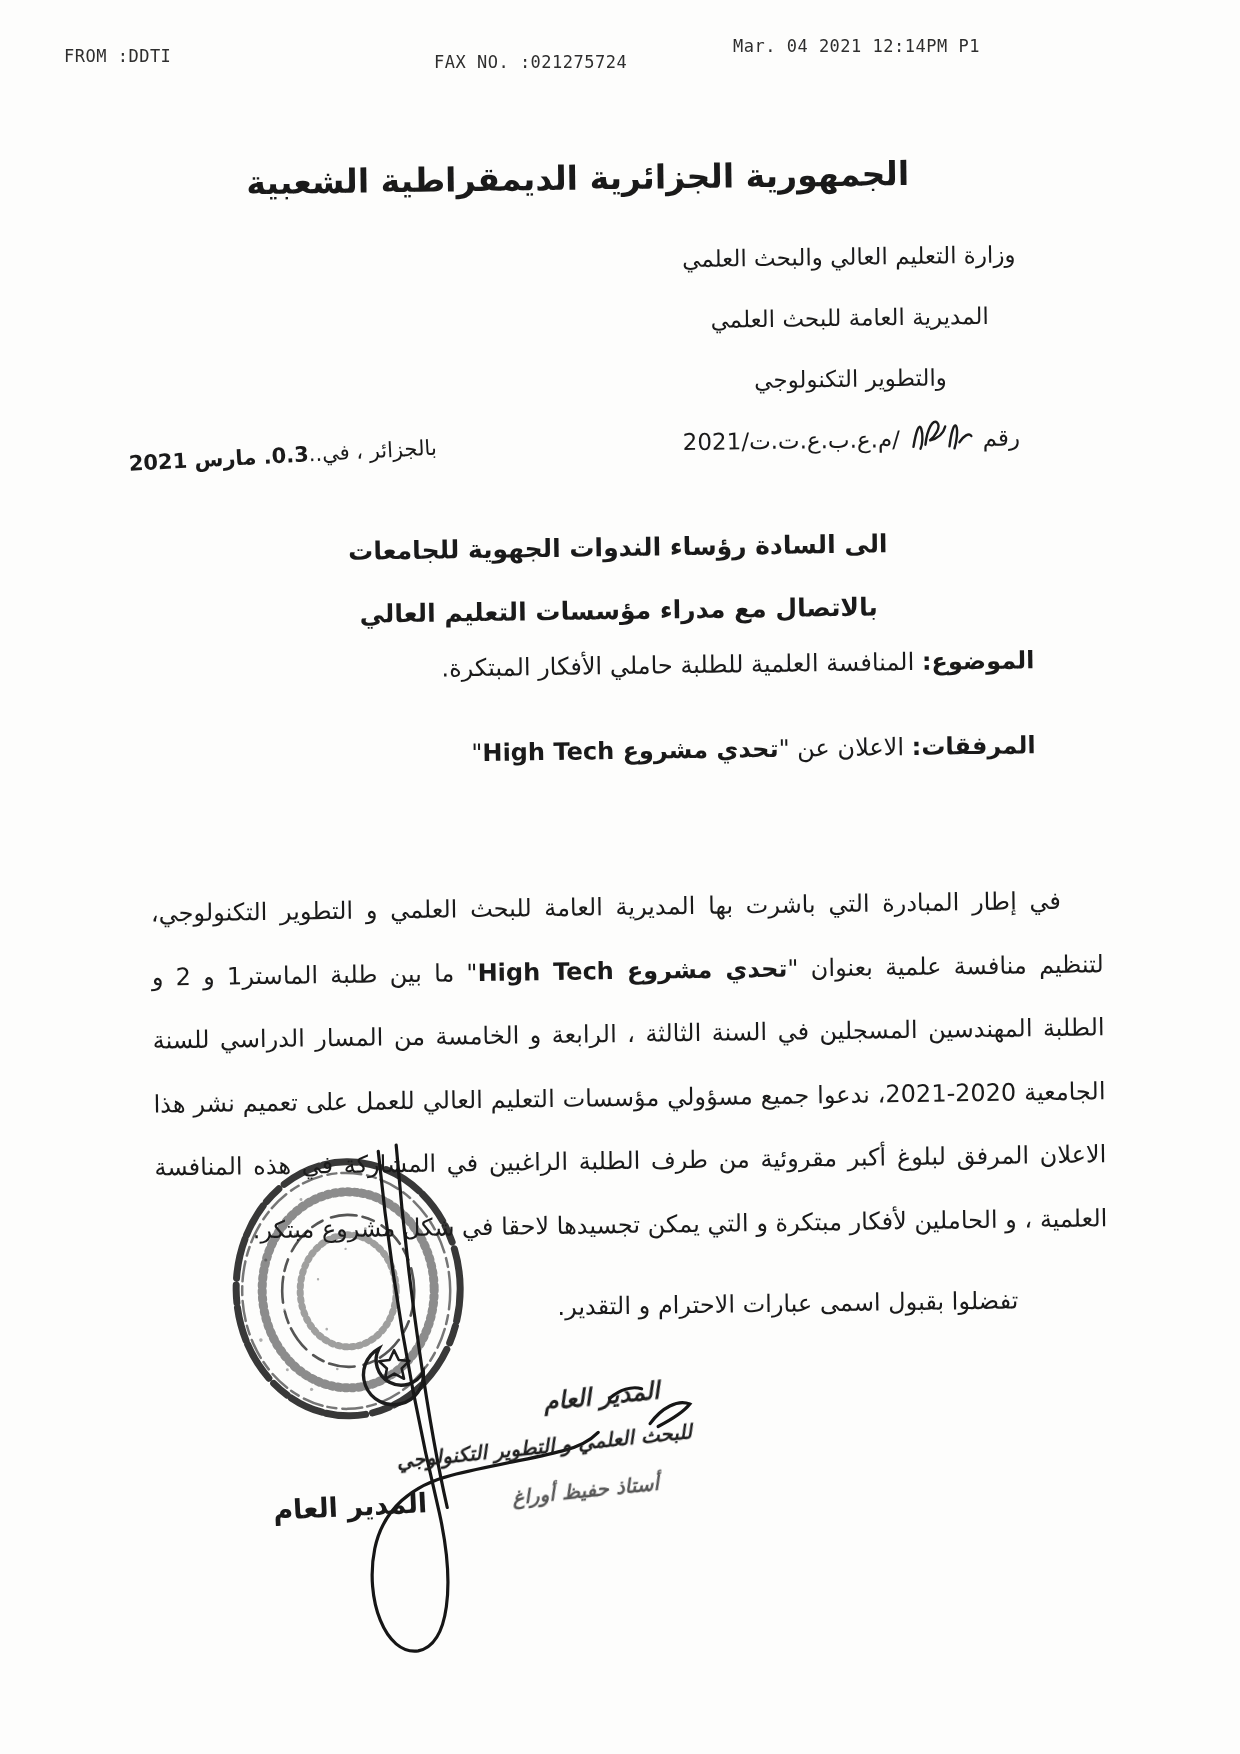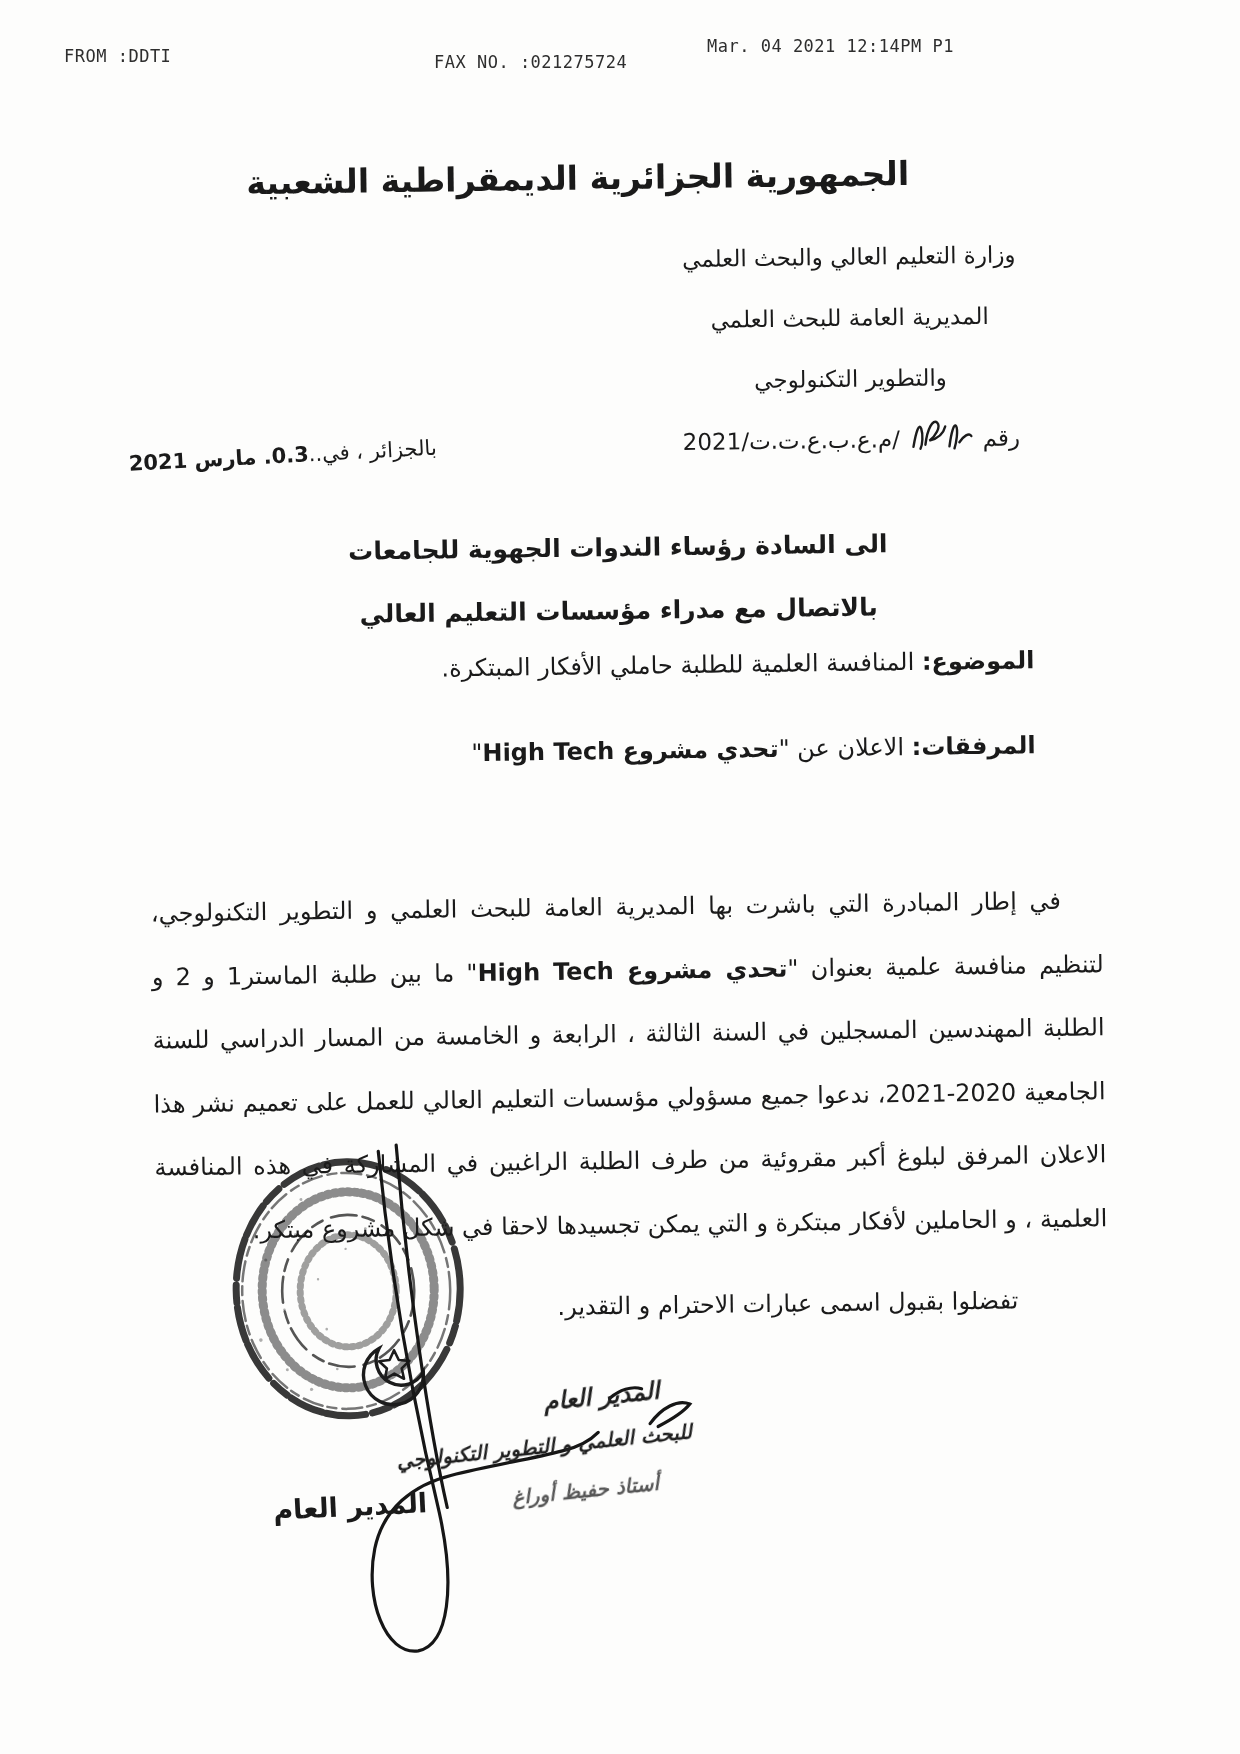--- a/index.html
+++ b/index.html
@@ -9,21 +9,21 @@
     font-family:"DejaVu Sans",sans-serif;color:#1a1a1a;
   }
   
   .fax-header{
     position:absolute;top:38px;left:0;width:100%;height:30px;
     font-family:"DejaVu Sans Mono",monospace;font-size:17px;color:#2e2e2e;
     letter-spacing:.5px;
   }
   .fax-from{position:absolute;left:64px;top:8px;}
   .fax-no{position:absolute;left:434px;top:14px;}
-  .fax-date{position:absolute;left:707px;top:-2px;}
+  .fax-date{position:absolute;left:733px;top:-2px;}
   
   .letter{position:absolute;inset:0;transform:rotate(-0.8deg);transform-origin:50% 40%;}
   .rtl{direction:rtl;unicode-bidi:embed;}
   .republic-title{
     position:absolute;top:158px;left:120px;width:930px;text-align:center;
     font-size:33px;font-weight:bold;letter-spacing:0;
   }
   .ministry-block{
     position:absolute;top:230px;right:145px;width:480px;text-align:center;
     font-size:23px;line-height:61px;

